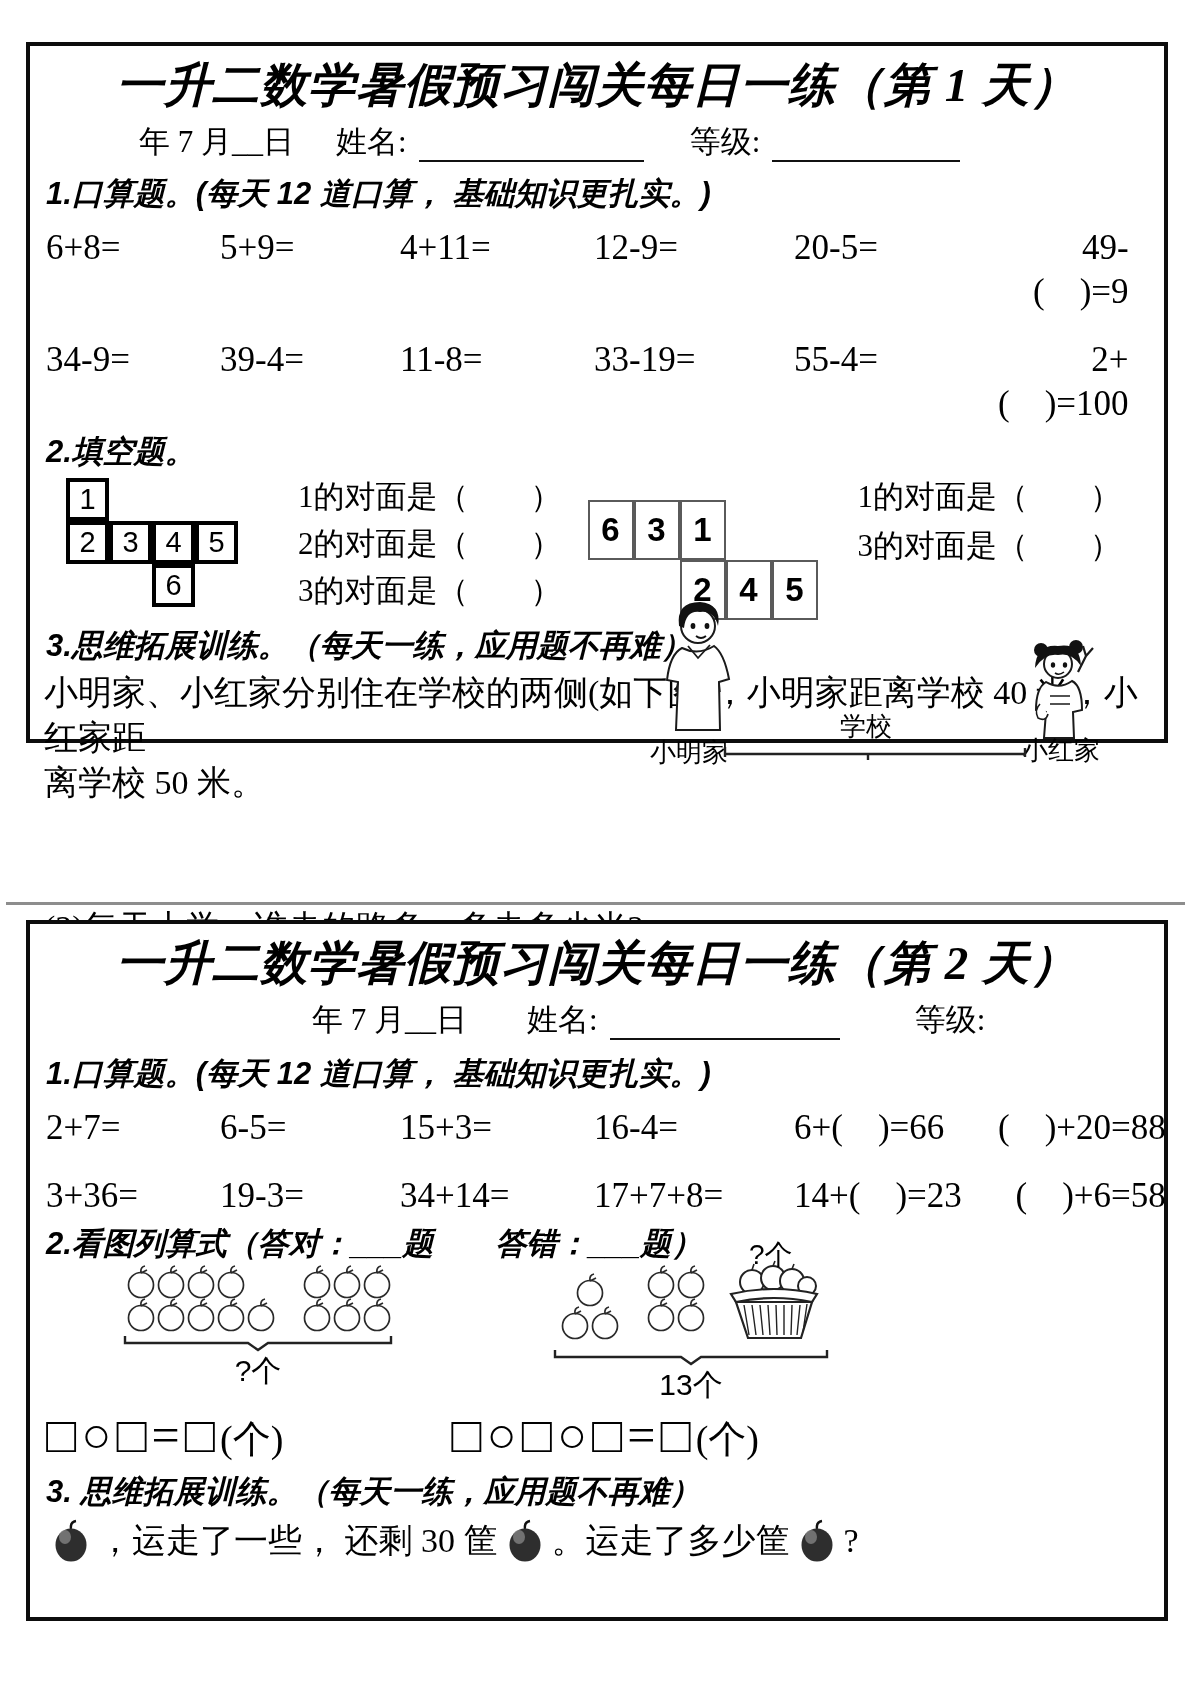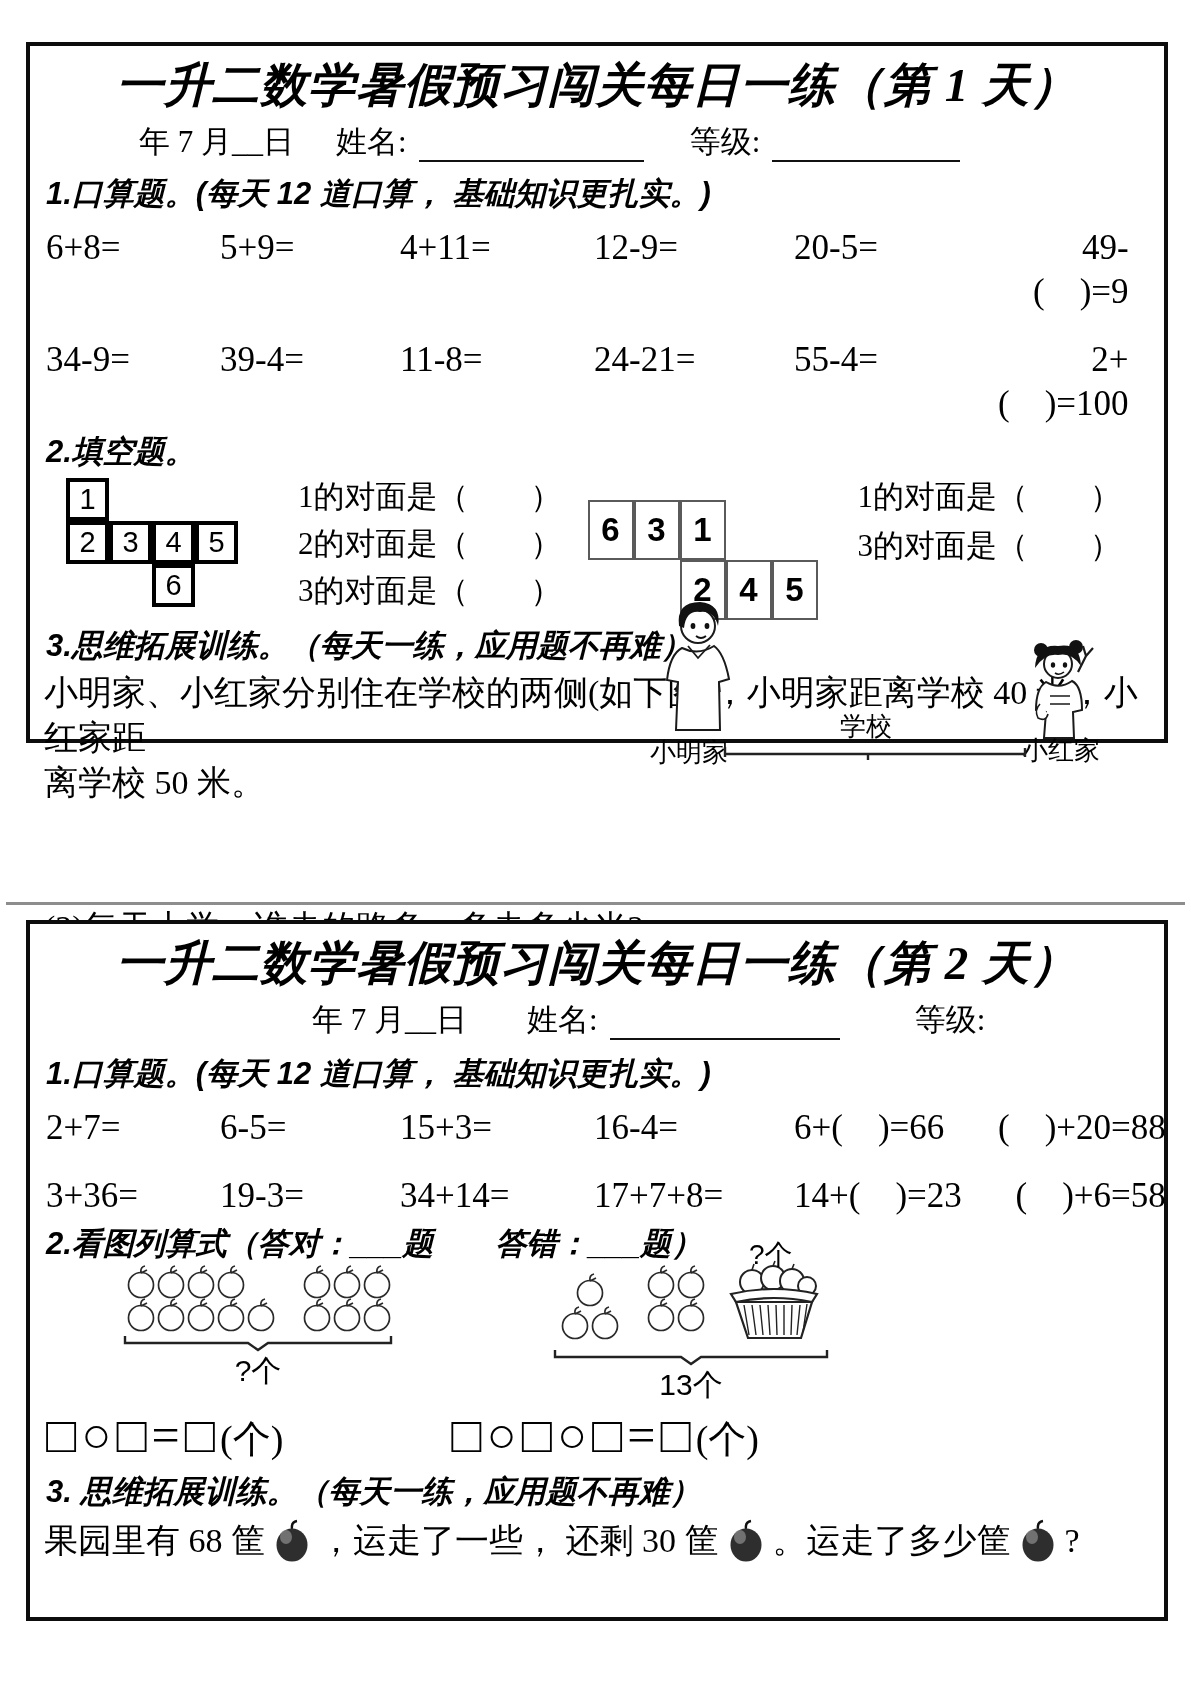--- a/index.html
+++ b/index.html
@@ -112,21 +112,21 @@
   <div class="oral">
     <span>6+8=</span>
     <span>5+9=</span>
     <span>4+11=</span>
     <span>12-9=</span>
     <span>20-5=</span>
     <span class="c6">49-(　)=9</span>
     <span>34-9=</span>
     <span>39-4=</span>
     <span>11-8=</span>
-    <span>24-21=</span>
+    <span>33-19=</span>
     <span>55-4=</span>
     <span class="c6">2+(　)=100</span>
   </div>
 
   <div class="sec-h">2.填空题。</div>
   <div class="fill-row">
     <div class="net net-thick">
         <div class="net-row">
           <div class="net-cell filled">1</div>
           <div class="net-cell"></div>
@@ -394,21 +394,20 @@
     <div class="eq left">
       <span>□○□=□</span><span class="unit">(个)</span>
     </div>
     <div class="eq right">
       <span>□○□○□=□</span><span class="unit">(个)</span>
     </div>
   </div>
 
   <div class="sec-h">3. 思维拓展训练。（每天一练，应用题不再难）</div>
   <div class="orchard-line">
-    <span>果园里有 68 筐</span>
     <svg class="apple-dark" width="38" height="44" viewBox="0 0 38 44">
       <path d="M19,10 Q18,3 24,2" fill="none" stroke="#111" stroke-width="2.4"></path>
       <ellipse cx="19" cy="26" rx="15.5" ry="16.5" fill="#2e2e2e"></ellipse>
       <ellipse cx="13" cy="18" rx="6" ry="7" fill="#8f8f8f" opacity="0.7"></ellipse>
     </svg>
     <span>，运走了一些，  还剩 30 筐</span>
     <svg class="apple-dark" width="38" height="44" viewBox="0 0 38 44">
       <path d="M19,10 Q18,3 24,2" fill="none" stroke="#111" stroke-width="2.4"></path>
       <ellipse cx="19" cy="26" rx="15.5" ry="16.5" fill="#2e2e2e"></ellipse>
       <ellipse cx="13" cy="18" rx="6" ry="7" fill="#8f8f8f" opacity="0.7"></ellipse>

